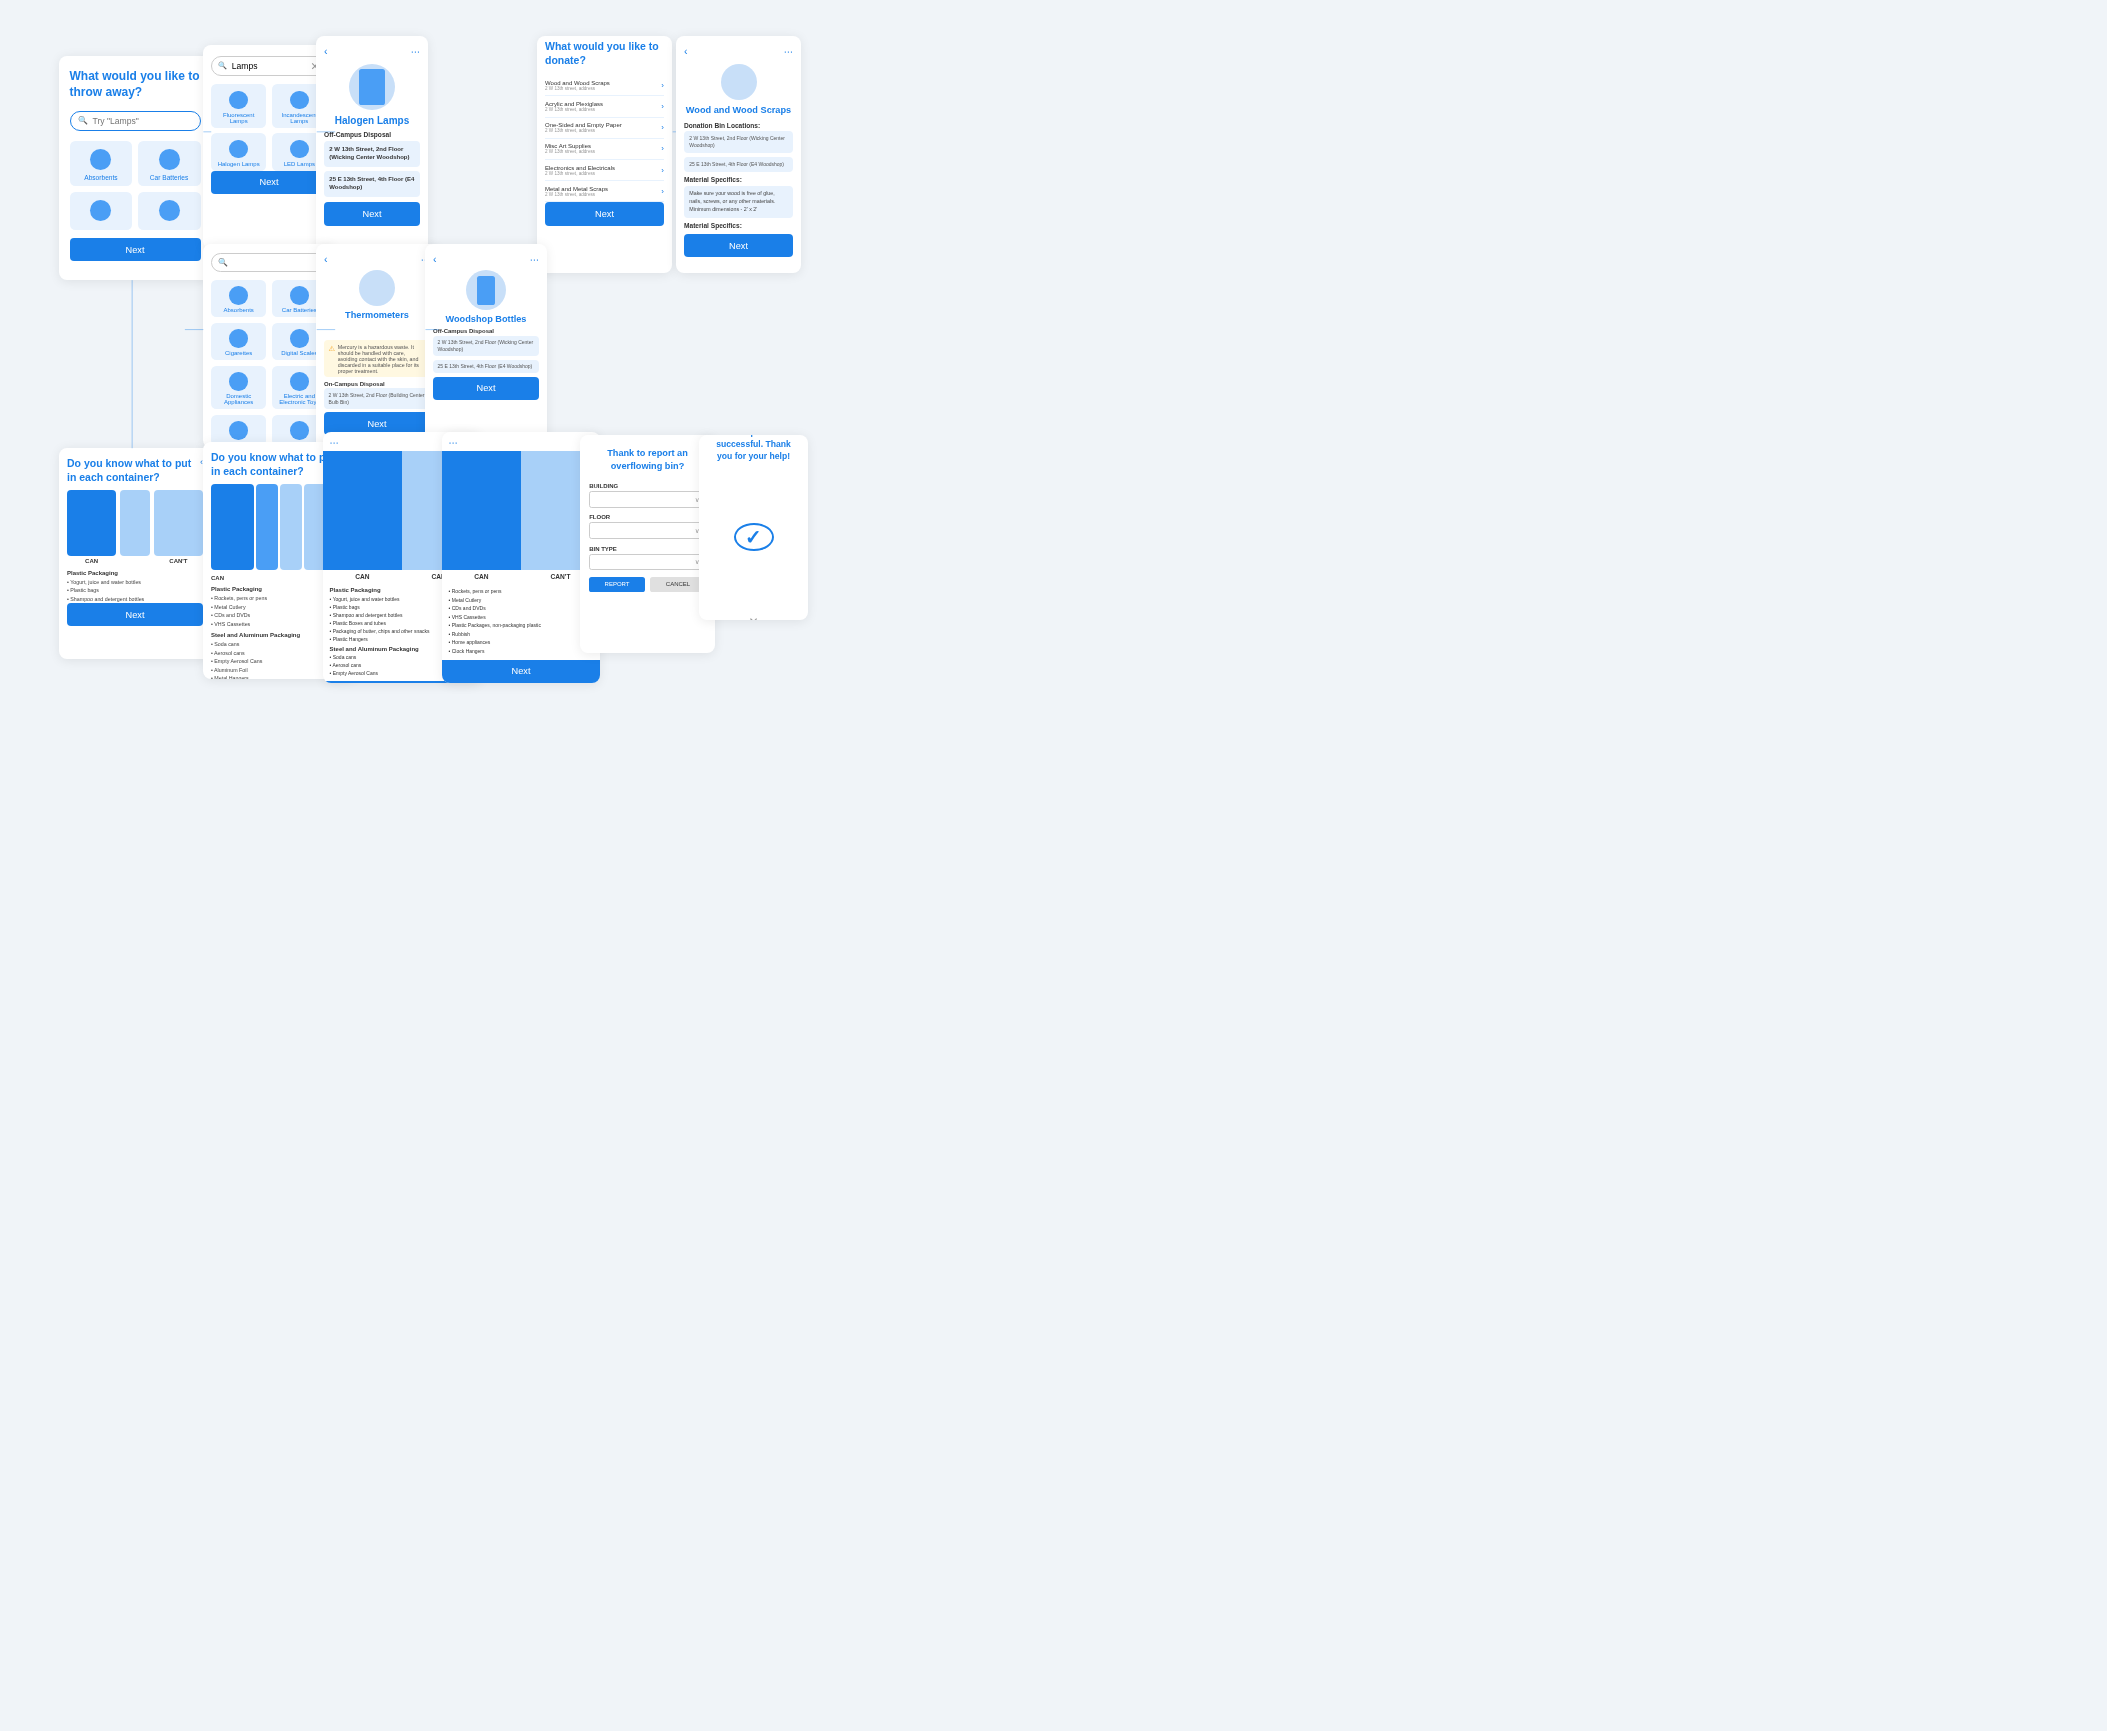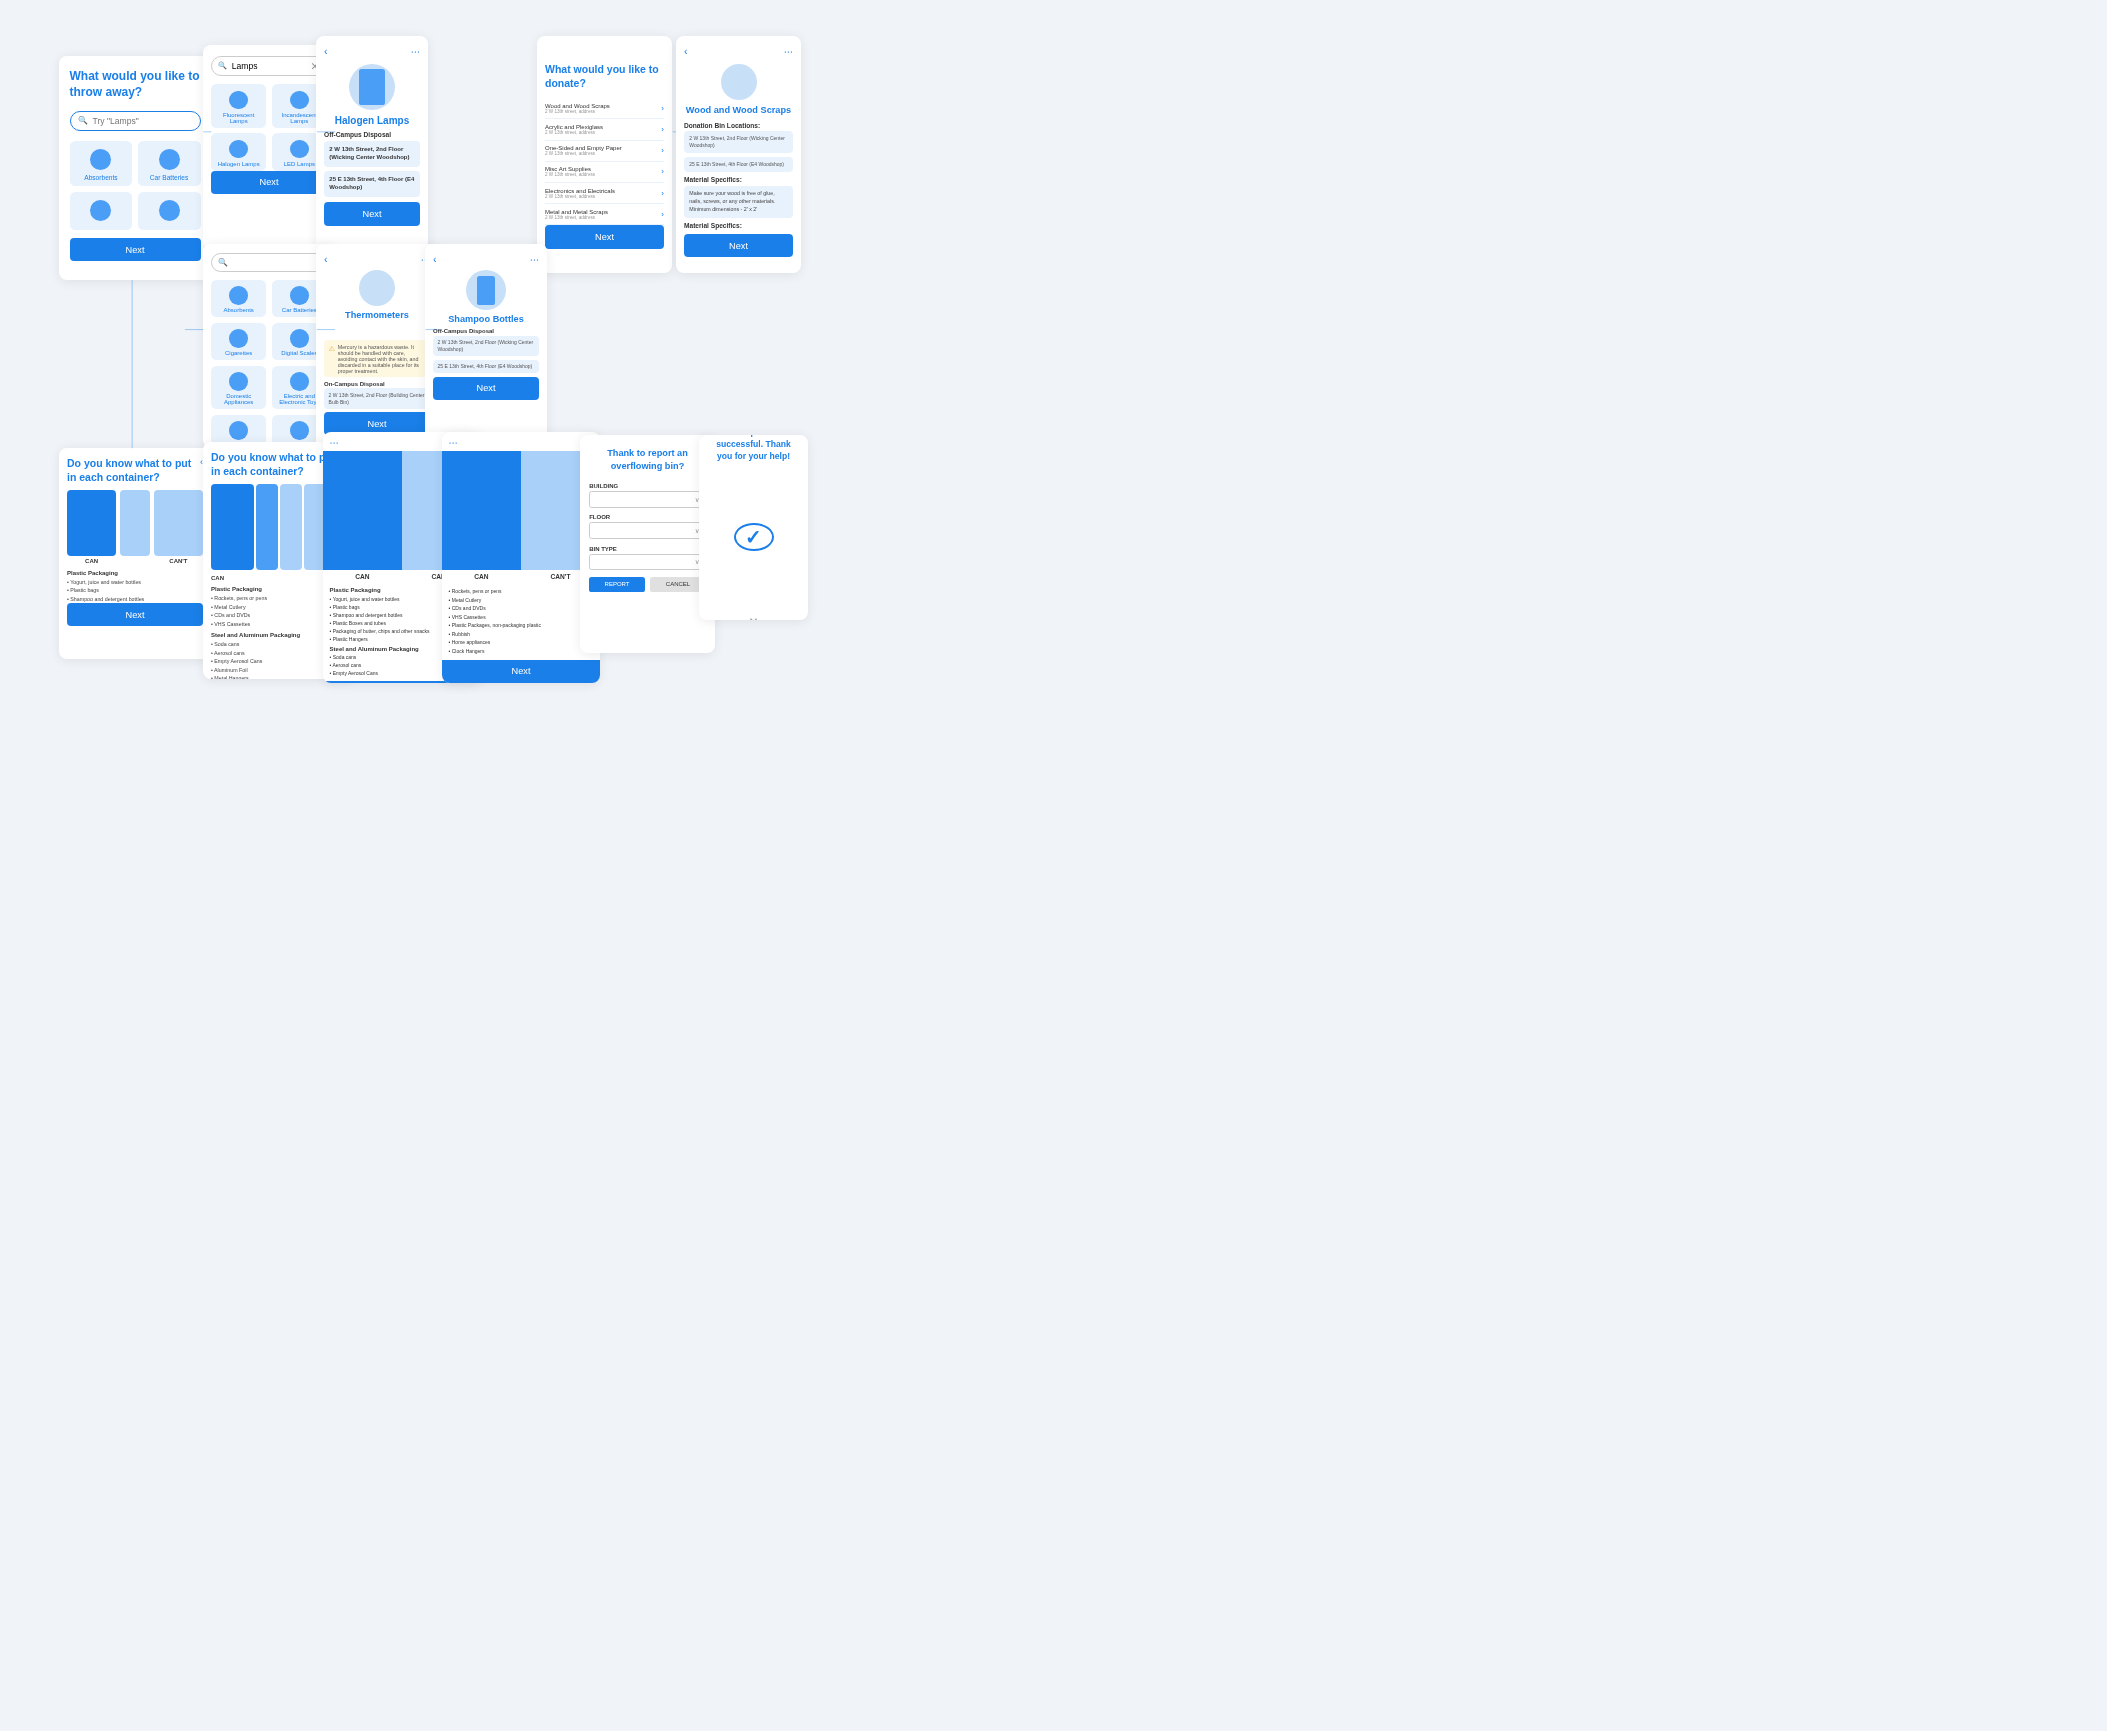--- a/index.html
+++ b/index.html
@@ -73,21 +73,21 @@
     #screen3 .img-area { width: 46px; height: 46px; border-radius: 50%; background: #c8dff8; margin: 0 auto 5.3px; display: flex; align-items: center; justify-content: center; }
     #screen3 .img-inner { width: 26px; height: 36px; background: #4a9ef5; border-radius: 2.6px; }
     #screen3 .name { font-size: 10px; color: #1a7fe8; font-weight: 600; text-align: center; margin-bottom: 5.3px; }
     #screen3 .section-title { font-size: 6.6px; font-weight: 700; color: #333; margin-bottom: 2.6px; }
     #screen3 .addr-box { background: #e8f2fd; border-radius: 4px; padding: 4px 5.3px; margin-bottom: 4px; font-size: 5.6px; color: #444; line-height: 1.4; }
 
     
     #screen4 {
       left: 537px; top: 36px;
       width: 135px; height: 237px;
-      padding: 27px 8px;
+      padding: 4px 8px;
     }
     #screen4 .title { font-size: 10.5px; color: #1a7fe8; font-weight: 600; margin-bottom: 8px; line-height: 1.3; }
     #screen4 .list-item { display: flex; align-items: center; justify-content: space-between; padding: 4.6px 0; border-bottom: 0.7px solid #e8f2fd; }
     #screen4 .list-item .name { font-size: 6px; color: #333; }
     #screen4 .list-item .sub { font-size: 4.6px; color: #999; }
     #screen4 .list-item .arrow { color: #1a7fe8; font-size: 8px; }
 
     
     #screen5 {
       left: 676px; top: 36px;
@@ -393,21 +393,21 @@
 </div>
 
 <div class="screen-card" id="screen8">
   <div class="top-bar">
     <span style="color:#1a7fe8;font-size:10.5px;cursor:pointer;">‹</span>
     <span style="color:#1a7fe8;font-size:9.2px;cursor:pointer;">⋯</span>
   </div>
   <div style="width:40px;height:40px;border-radius:50%;background:#c8dff8;margin:0 auto 4px;display:flex;align-items:center;justify-content:center;">
     <div style="width:18.5px;height:29px;background:#4a9ef5;border-radius:2.6px;"></div>
   </div>
-  <div class="name">Shampoo Bottles</div>
+  <div class="name">Woodshop Bottles</div>
   <div class="addr-title">Off-Campus Disposal</div>
   <div class="addr-box">
     <div class="addr-text">2 W 13th Street, 2nd Floor (Wicking Center Woodshop)</div>
   </div>
   <div class="addr-box">
     <div class="addr-text">25 E 13th Street, 4th Floor (E4 Woodshop)</div>
   </div>
   <button class="blue-btn" style="margin-top:auto;">Next</button>
 </div>
 

